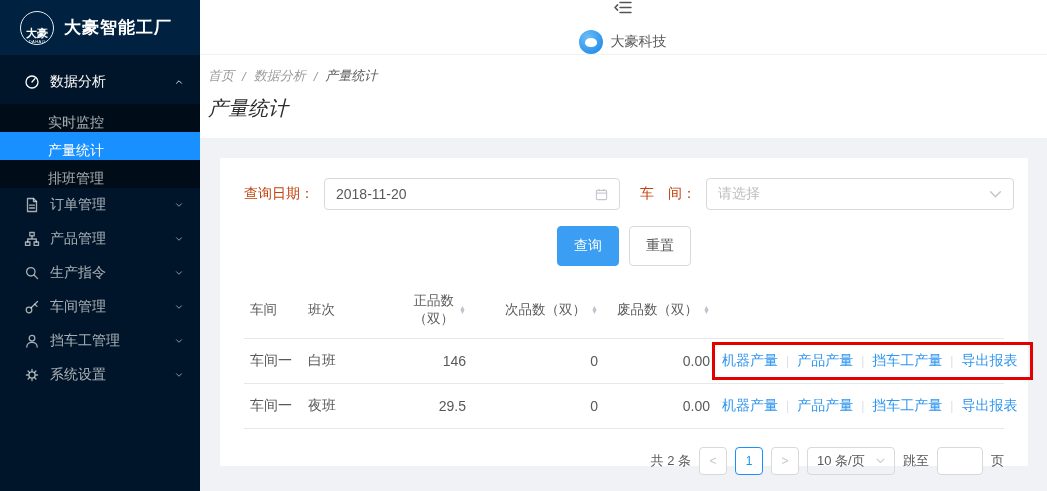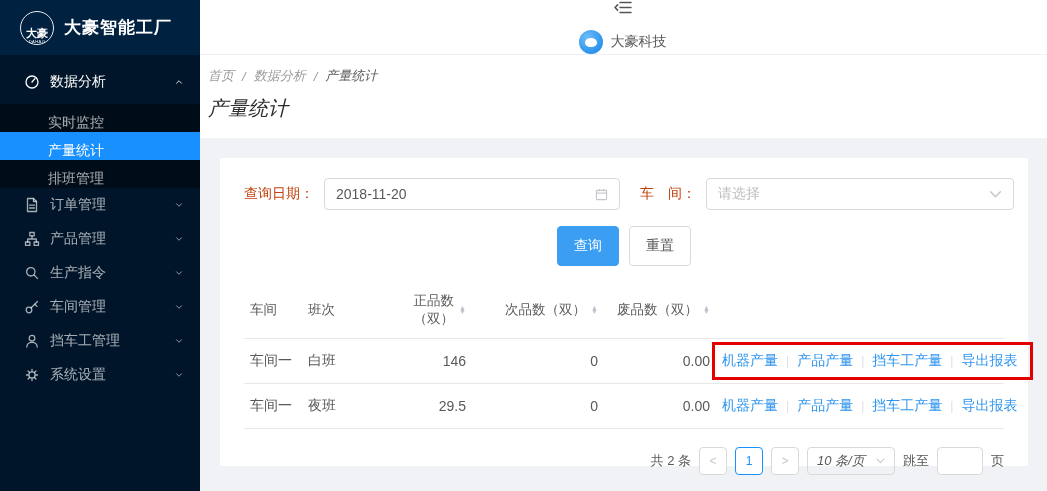--- a/index.html
+++ b/index.html
@@ -67,21 +67,21 @@
   .sorter { display:inline-flex; flex-direction:column; line-height:.62; font-size:7px; color:#c0c4cc; cursor:pointer; }
   .actions { padding-left:6px; display:flex; align-items:center; }
   .actions-wrap { display:inline-flex; align-items:center; gap:8px; position:relative; }
   .alink { color:#2f95f0; font-size:14px; cursor:pointer; white-space:nowrap; }
   .asep { color:#dcdfe3; font-size:12px; }
   .red-box { position:absolute; left:-10px; right:-16px; top:-10px; bottom:-10px; border:3px solid #e30000; pointer-events:none; }
 
   .pagination { margin-top:18px; display:flex; justify-content:flex-end; align-items:center; gap:8px; font-size:13px; color:#595959; }
   .pg-btn { min-width:28px; height:28px; border:1px solid #d9d9d9; border-radius:4px; background:#fff; display:flex; align-items:center; justify-content:center; color:#c3c7cc; font-size:12px; cursor:pointer; }
   .pg-btn.active { border-color:#1890ff; color:#1890ff; }
-  .pg-size { width:88px; height:28px; border:1px solid #d9d9d9; border-radius:4px; display:flex; align-items:center; justify-content:space-between; padding:0 9px; cursor:pointer;font-style:italic; }
+  .pg-size { width:88px; height:28px; border:1px solid #d9d9d9; border-radius:4px; display:flex; align-items:center; justify-content:space-between; padding:0 9px; cursor:pointer; }
   .pg-size .chev { display:inline-flex; color:#c3c7cc; }
   .pg-size .chev svg { width:9px; height:6px; }
   .jump-input { width:46px; height:28px; border:1px solid #d9d9d9; border-radius:4px; outline:none; padding:0 6px; font-family:inherit; }
 </style>
 </head>
 <body>
 
 <aside class="sidebar">
   <div class="logo-bar">
     <span class="logo-circle">

